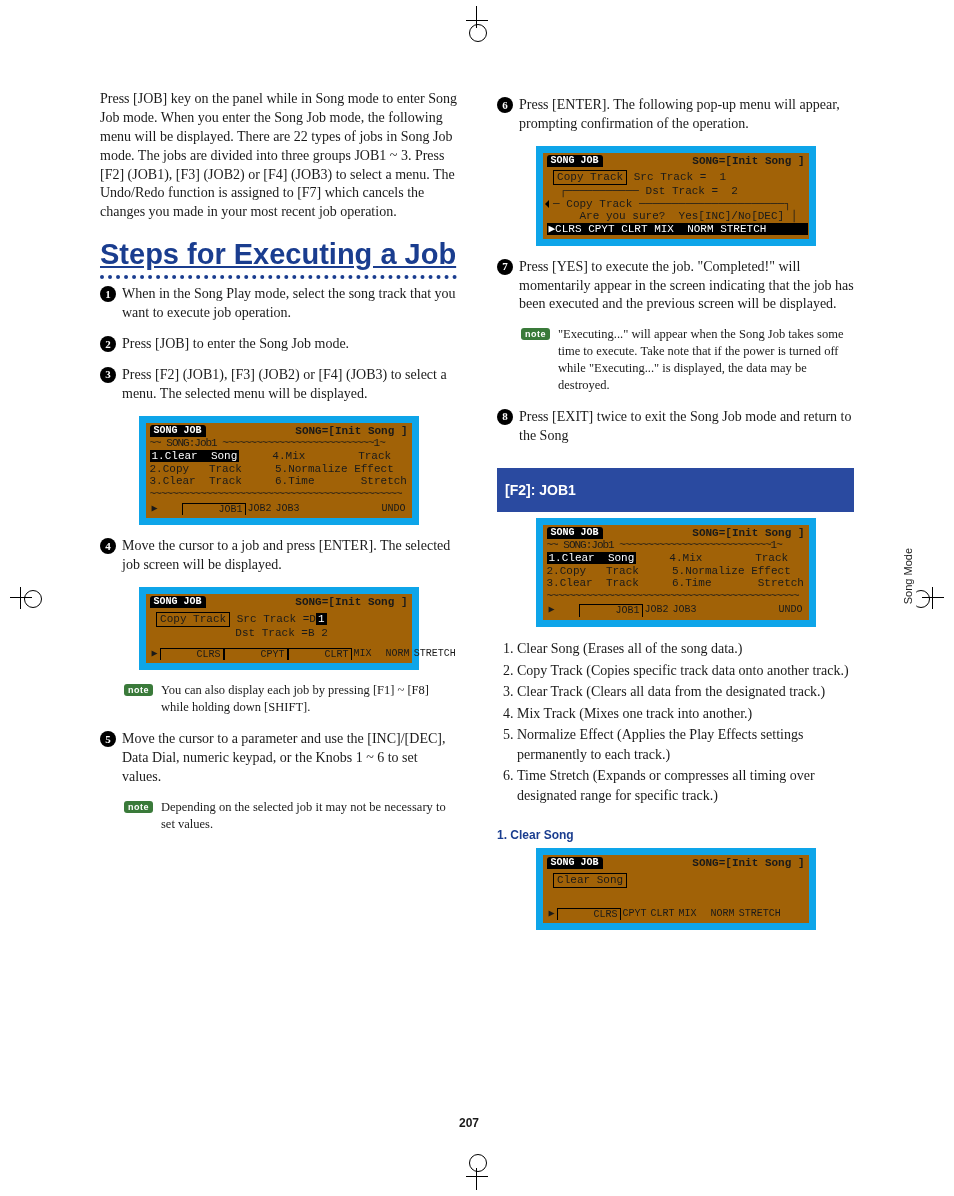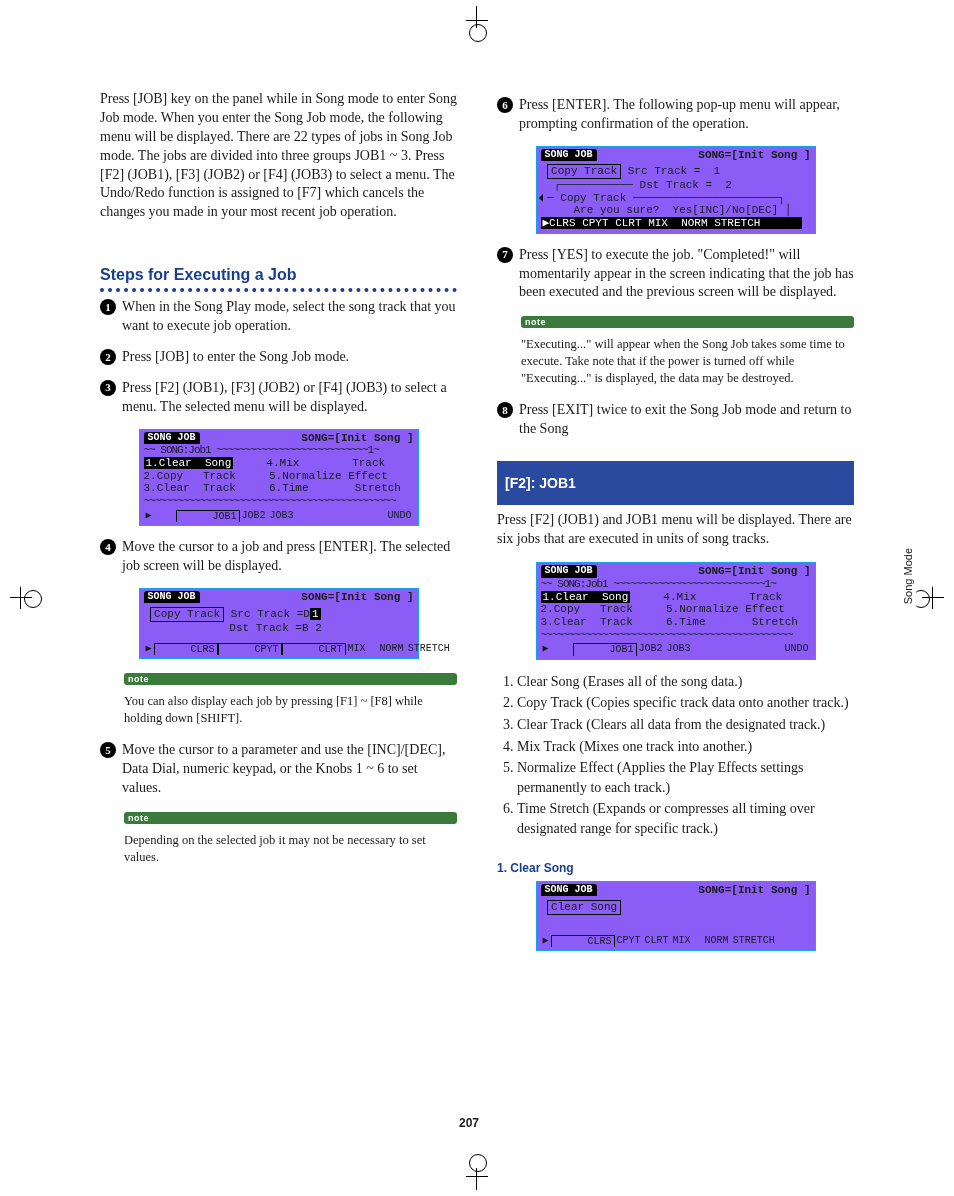--- a/index.html
+++ b/index.html
@@ -45,45 +45,46 @@
     display:flex;
     gap:40px;
   }
   .col { flex:1; min-width:0; }
 
   p.body { font-size:14px; line-height:1.35; margin:0 0 14px 0; text-align:left; }
   h2.steps {
     font-family: Verdana, Arial, sans-serif;
     font-weight:900;
     color: var(--blue);
-    font-size:16px;
-    margin:44px 0 4px 0;
+    font-size:29px;
+    margin:16px 0 4px 0;
     border-bottom: 4px dotted var(--blue);
     padding-bottom:4px;
     letter-spacing:0px;
+    text-decoration:underline;
   }
   .step { display:flex; gap:6px; margin:6px 0 12px 0; font-size:14px; line-height:1.35; }
   .step .num {
     flex:0 0 16px; height:16px; border-radius:50%;
     background:#000; color:#fff; font-size:11px; display:flex;
     align-items:center; justify-content:center; font-weight:bold;
     margin-top:1px;
   }
-  .note-row { display:flex; gap:8px; margin:6px 0 14px 24px; font-size:12.5px; line-height:1.35;flex-direction:column; }
+  .note-row { display:flex; gap:8px; margin:6px 0 14px 24px; font-size:12.5px; line-height:1.35; }
   .note-tag {
     flex:0 0 auto;
     background: var(--note); color:#fff; border-radius:3px;
     padding:0 4px; font-size:9px; font-family:Arial,sans-serif;
     font-weight:bold; letter-spacing:0.5px; height:12px; line-height:12px;
     margin-top:2px;
   }
   .lcd {
     margin:6px auto 12px auto;
-    border:1px solid #0ea5e9;
-    background:#8b5cf6;
+    border:7px solid #0ea5e9;
+    background:#a16207;
     font-family: "Courier New", monospace;
     font-size:11px;
     line-height:1.15;
     padding:2px 4px 3px 4px;
     width: 280px;
     box-sizing:border-box;
   }
   .lcd .titlebar { display:flex; justify-content:space-between; font-weight:bold; }
   .lcd .titlebar .tab { background:#000; color:#fff; padding:0 4px; border-radius:3px 3px 0 0; font-size:10px;}
   .lcd .row { white-space:pre; }
@@ -268,21 +269,20 @@
         <span class="note-tag">note</span>
         <span>"Executing..." will appear when the Song Job takes some time to execute. Take note that if the power is turned off while "Executing..." is displayed, the data may be destroyed.</span>
       </div>
 
       <div class="step">
         <div class="num">8</div>
         <div>Press [EXIT] twice to exit the Song Job mode and return to the Song</div>
       </div>
 
       <div class="section-bar">[F2]: JOB1</div>
-      <p class="body">Press [F2] (JOB1) and JOB1 menu will be displayed. There are six jobs that are executed in units of song tracks.</p>
 
       <div class="lcd">
         <div class="titlebar">
           <span class="tab">SONG JOB</span>
           <span>SONG=[Init Song ]</span>
         </div>
         <div class="row wavy">~~ <span>SONG:Job1</span> ~~~~~~~~~~~~~~~~~~~~~~~~~~~<span>1</span>~</div>
         <div class="row"><span class="hi">1.Clear  Song</span>     <span>4.Mix        Track</span></div>
         <div class="row"><span>2.Copy   Track</span>     <span>5.Normalize Effect</span></div>
         <div class="row"><span>3.Clear  Track</span>     <span>6.Time       Stretch</span></div>

